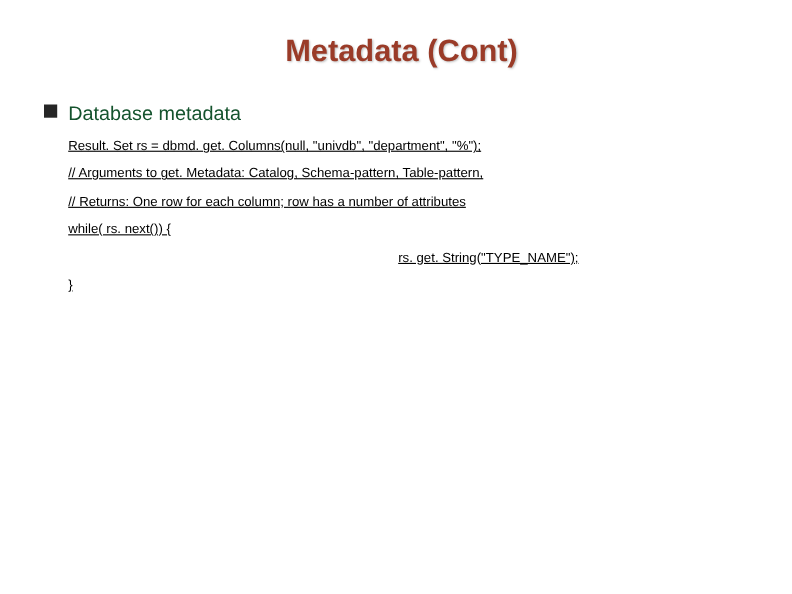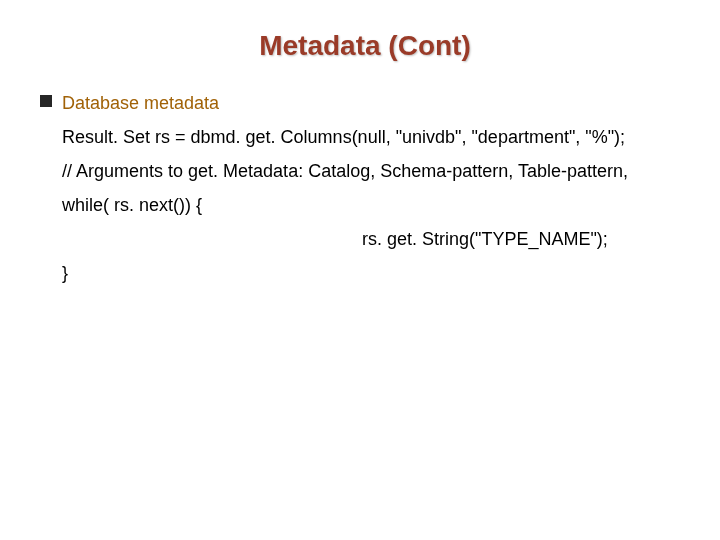--- a/index.html
+++ b/index.html
@@ -35,45 +35,47 @@
     flex: 0 0 auto;
     width: 12px;
     height: 12px;
     background: #262626;
     margin-top: 5px;
     margin-right: 10px;
   }
   .bullet-text {
     flex: 1 1 auto;
     font-size: 18px;
-    color: #a16207;
+    color: #14532d;
     line-height: 1.45;
   }
   .code-line {
-    font-size: 18px;
+    font-size: 12px;
     color: #000;
     line-height: 1.45;
     margin: 8px 0 8px 22px;
+    text-decoration: underline;
   }
   .indent1 { margin-left: 52px; }
   .indent2 { margin-left: 322px; }
 </style>
 </head>
 <body>
 
 <div class="slide">
 
   <div class="title">Metadata (Cont)</div>
 
   <div class="bullet-row">
     <div class="bullet-icon"></div>
     <div class="bullet-text">Database metadata</div>
   </div>
 
 
   <div class="code-line">Result. Set rs = dbmd. get. Columns(null, "univdb", "department", "%");</div>
   <div class="code-line">// Arguments to get. Metadata: Catalog, Schema-pattern, Table-pattern,</div>
+  <div class="code-line">// Returns: One row for each column; row has a number of attributes</div>
   <div class="code-line">while( rs. next()) {</div>
   <div class="code-line indent2">rs. get. String("TYPE_NAME");</div>
   <div class="code-line">}</div>
 
 
 </div>
 
 </body></html>

